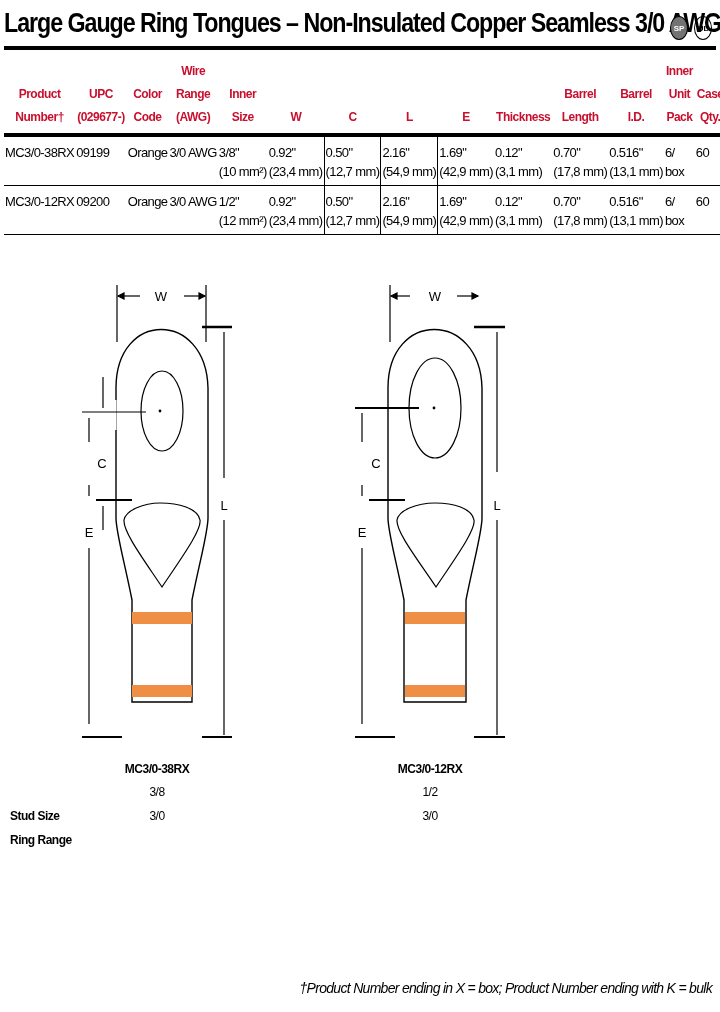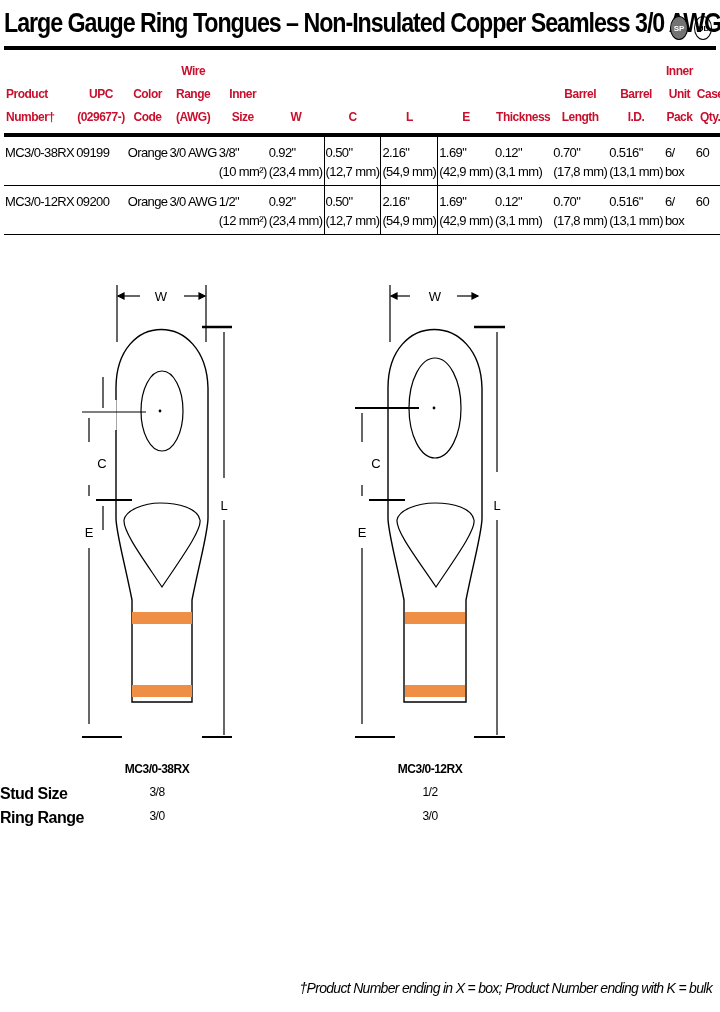--- a/index.html
+++ b/index.html
@@ -14,25 +14,25 @@
   .rule-top { position:absolute; left:4px; right:4px; top:46px; height:4px; background:#000; }
 
   table.spec { position:absolute; left:4px; top:60px; width:712px; border-collapse:collapse; }
   table.spec th { color:#c8102e; font-weight:bold; font-size:12px; line-height:23px;
                   vertical-align:bottom; padding:0 2px 4px 2px; text-align:center; letter-spacing:-0.5px; }
   table.spec thead tr { border-bottom:4px solid #000; }
   table.spec td { font-size:13px; letter-spacing:-0.6px; text-align:left; vertical-align:top;
                   padding:6px 1px 4px 1px; line-height:19px; white-space:nowrap; }
   table.spec tbody tr { border-bottom:1.5px solid #000; }
   table.spec td.sep { border-left:1.5px solid #000; }
-  table.spec th.left, table.spec td.left { text-align:left; }
+  table.spec th.left, table.spec td.left { text-align:center; }
 
   .drawing { position:absolute; }
   .part-label { position:absolute; font-size:12px; font-weight:bold; letter-spacing:-0.5px; transform:translateX(-50%); }
-  .row-label { position:absolute; left:0; font-size:16px; font-weight:bold; letter-spacing:-0.5px; }
+  .row-label { position:absolute; left:10px; font-size:12px; font-weight:bold; letter-spacing:-0.5px;margin-top:24px; }
   .row-val { position:absolute; font-size:12px; letter-spacing:-0.5px; transform:translateX(-50%); }
   .footnote { position:absolute; right:8px; top:980px; font-size:14px; font-style:italic; letter-spacing:-0.7px; }
 </style>
 </head>
 <body>
 
 <div class="title">Large Gauge Ring Tongues – Non-Insulated Copper Seamless 3/0 AWG</div>
 <div class="certs">
   <div class="cert csa">SP</div>
   <div class="cert">UL</div>

